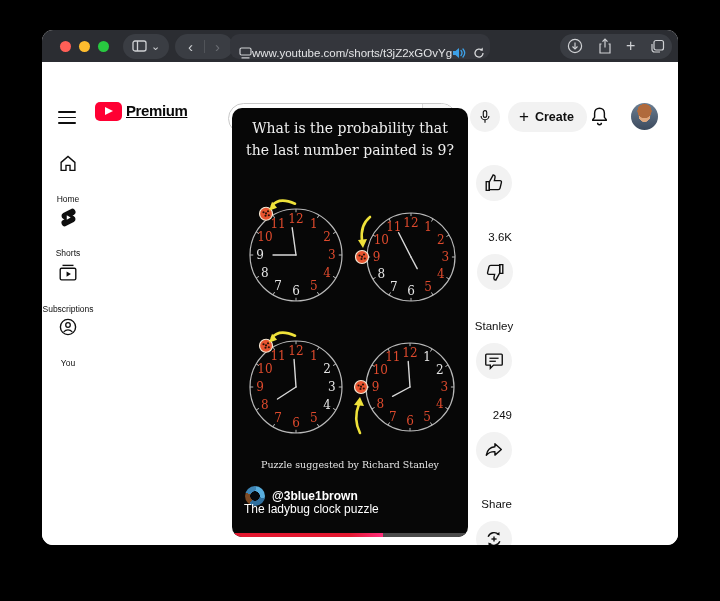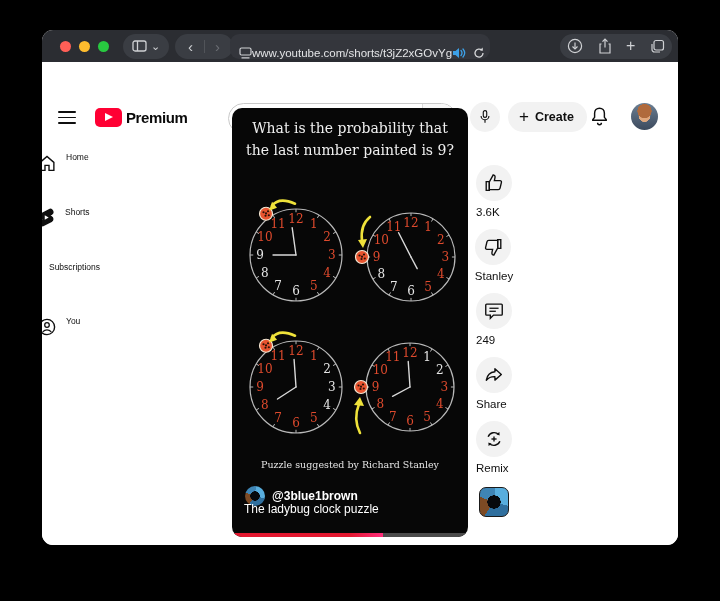--- a/index.html
+++ b/index.html
@@ -16,54 +16,54 @@
   .nav-chev{width:26px;text-align:center;font-size:15px;color:#cfd1d4;line-height:25px;}
   .nav-sep{width:1px;height:13px;background:#515459;}
   .url-capsule{position:absolute;left:188px;top:3.5px;width:260px;height:25px;border-radius:9px;background:#34363c;display:flex;align-items:flex-end;}
   .url-text{flex:1;text-align:center;color:#e3e4e6;font-size:11.5px;white-space:nowrap;}
   .actions-pill{position:absolute;right:6px;top:3.5px;width:112px;gap:0;justify-content:space-around;}
   .tb-ic{display:flex;align-items:center;justify-content:center;}
   
   .page{position:absolute;left:0;top:32px;width:636px;height:483px;background:#fff;}
   .hamburger{position:absolute;left:16px;top:49px;width:18px;height:13px;display:flex;flex-direction:column;justify-content:space-between;cursor:pointer;}
   .hamburger span{height:1.8px;background:#0f0f0f;border-radius:1px;}
-  .logo{position:absolute;left:53px;top:46px;display:flex;align-items:center;gap:4px;}
+  .logo{position:absolute;left:53px;top:40px;display:flex;gap:4px;text-decoration:underline;}
   .logo-box{width:27px;height:19px;background:#f03;border-radius:5px;position:relative;}
   .logo-box::after{content:"";position:absolute;left:10px;top:5px;border-left:8px solid #fff;border-top:4.5px solid transparent;border-bottom:4.5px solid transparent;}
   .logo-text{font-size:15px;font-weight:700;letter-spacing:-.4px;color:#0a0a0a;}
   .search{position:absolute;left:186px;top:41px;width:227px;height:29px;border:1px solid #c9c9c9;border-radius:16px;display:flex;overflow:hidden;background:#fff;}
   .search input{flex:1;border:0;outline:0;padding-left:15px;font-size:13px;color:#111;background:transparent;font-family:"Liberation Sans",sans-serif;}
   .search input::placeholder{color:#8f8f8f;}
   .search-btn{width:47px;border-left:1px solid #d9d9d9;background:#f8f8f8;display:flex;align-items:center;justify-content:center;cursor:pointer;}
   .round-btn{position:absolute;width:30px;height:30px;border-radius:50%;background:#f2f2f2;display:flex;align-items:center;justify-content:center;cursor:pointer;}
   .mic{left:428px;top:40px;}
   .create{position:absolute;left:466px;top:40px;height:30px;padding:0 13px 0 11px;border-radius:16px;background:#f2f2f2;display:flex;align-items:center;gap:6px;cursor:pointer;}
   .create .plus{font-size:17px;color:#0f0f0f;}
   .create .lbl{font-size:12.5px;font-weight:700;color:#0f0f0f;}
   .bell{position:absolute;left:546px;top:43px;cursor:pointer;}
   .hdr-avatar{position:absolute;left:589px;top:41px;width:27px;height:27px;border-radius:50%;cursor:pointer;
     background:radial-gradient(circle at 50% 30%,#b06a3c 0 30%,transparent 31%),radial-gradient(circle at 50% 48%,#e0a87e 0 30%,transparent 31%),linear-gradient(180deg,#6c7f93 0%,#3c4a5d 100%);}
   
-  .sb-item{position:absolute;left:-6px;width:64px;display:flex;flex-direction:row;align-items:flex-start;gap:8px;cursor:pointer;}
+  .sb-item{position:absolute;left:-6px;width:64px;display:flex;flex-direction:column;align-items:center;gap:20px;cursor:pointer;}
   .sb-item .sb-label{font-size:8.5px;color:#0f0f0f;}
   
   .video{position:absolute;left:190px;top:46px;width:236px;height:429px;background:#070707;border-radius:10px;overflow:hidden;}
   .q{position:absolute;left:0;width:100%;text-align:center;color:#efefef;font-family:"DejaVu Serif",serif;font-size:14px;}
   .q1{top:12px;} .q2{top:34px;}
   .credit{position:absolute;left:0;top:351px;width:100%;text-align:center;color:#e4e4e4;font-family:"DejaVu Serif",serif;font-size:9.5px;}
   .ch-row{position:absolute;left:13px;top:378px;display:flex;align-items:center;gap:7px;}
   .ch-avatar{width:20px;height:20px;border-radius:50%;
     background:radial-gradient(circle at 50% 50%,#07090c 0 33%,rgba(0,0,0,0) 34%),conic-gradient(from 215deg,#7c4a24 0 75deg,#3f85b5 75deg 150deg,#58aede 150deg 250deg,#2f6f9e 250deg 360deg);}
   .handle{color:#fff;font-weight:700;font-size:12px;}
   .caption{position:absolute;left:12px;top:394px;color:#fff;font-size:12px;}
   .progress{position:absolute;left:0;bottom:0;width:100%;height:4px;background:#4b4b4b;}
   .progress-fill{height:100%;background:linear-gradient(90deg,#e3172f 0 78%,#ff2d7c 100%);}
   
   .rail{position:absolute;left:416px;top:103px;width:72px;display:flex;flex-direction:column;align-items:center;}
-  .rail-item{display:flex;flex-direction:column;align-items:flex-start;margin-bottom:11px;cursor:pointer;}
+  .rail-item{display:flex;flex-direction:column;align-items:flex-end;margin-bottom:11px;cursor:pointer;gap:25px;}
   .rail-circle{width:36px;height:36px;border-radius:50%;background:#f2f2f2;display:flex;align-items:center;justify-content:center;}
   .rail-label{margin-top:5px;font-size:11.5px;color:#0f0f0f;}
   .rail-ch{width:28px;height:28px;border-radius:7px;margin-top:2px;cursor:pointer;border:1.5px solid #1a1a1a;
     background:radial-gradient(circle at 50% 50%,#07090c 0 33%,rgba(0,0,0,0) 34%),conic-gradient(from 215deg,#7c4a24 0 75deg,#3f85b5 75deg 150deg,#58aede 150deg 250deg,#2f6f9e 250deg 360deg);}
   svg{display:block;}
 </style>
 </head>
 <body>
 
 <div class="stage">

